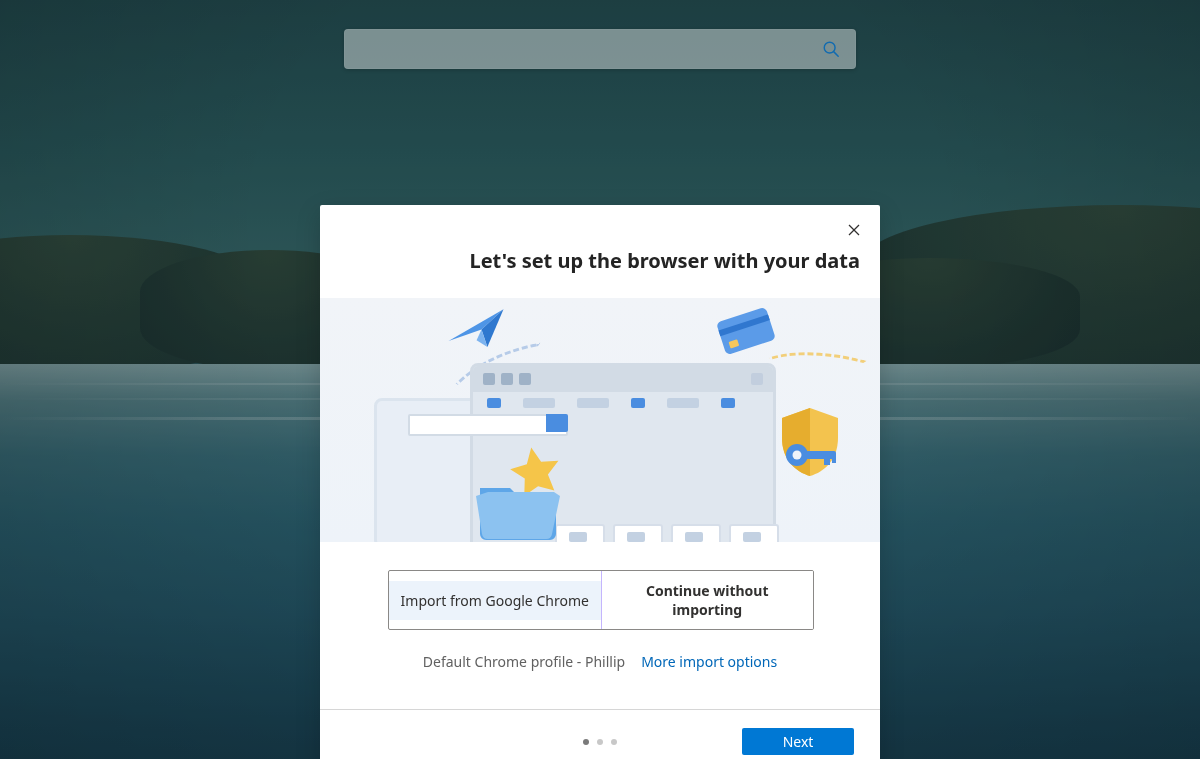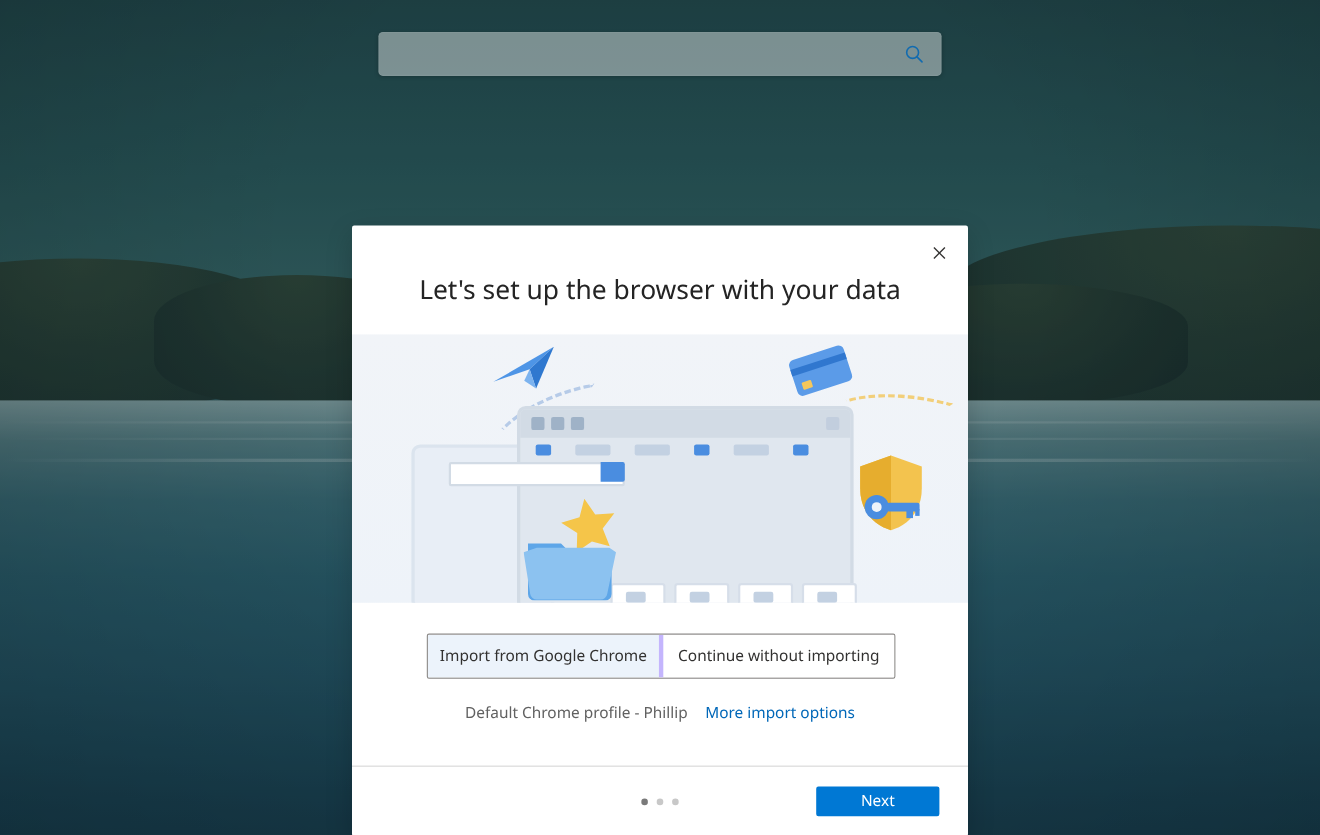--- a/index.html
+++ b/index.html
@@ -95,21 +95,21 @@
   .close-btn{
     position:absolute;top:14px;right:14px;width:24px;height:24px;border:none;
     background:transparent;cursor:pointer;padding:0;display:flex;align-items:center;justify-content:center;
     color:#323130;
   }
 
   .modal-header{
     padding:42px 20px 24px;text-align:center;
   }
   .modal-header h1{
-    margin:0;font-size:24px;font-weight:400;color:var(--text-dark);
+    margin:0;font-size:20px;font-weight:700;color:var(--text-dark);text-align:right;
   }
 
   .illus{
     height:244px;background:linear-gradient(to bottom,#f1f4f8 0%,#eef3f9 100%);
     position:relative;overflow:hidden;
   }
   
   .il-window{
     position:absolute;left:150px;top:65px;width:300px;height:180px;border-radius:8px;
     background:#e0e7ef;border:3px solid #d2dbe5;
@@ -156,21 +156,21 @@
     text-align:center;
   }
   .seg-group{
     display:flex;border:1px solid #8a8886;border-radius:2px;overflow:hidden;
     width:424px;margin:0 auto 22px;align-items:center;
   }
   .seg-group button{
     flex:1;background:#fff;border:none;padding:10px 8px;cursor:pointer;
     font-size:14px;font-family:inherit;color:#323130;
   }
-  .seg-group button+button{border-left:4px solid #c4b5fd;}
+  .seg-group button+button{border-left:1px solid #c4b5fd;font-weight:bold;}
   .seg-group button.selected{background:#ecf3fb;}
 
   .subline{
     font-size:14px;color:var(--text-gray);
     display:flex;gap:16px;justify-content:center;align-items:center;
   }
   .subline a{color:var(--text-link);text-decoration:none;cursor:pointer;}
 
   
   .modal-footer{

